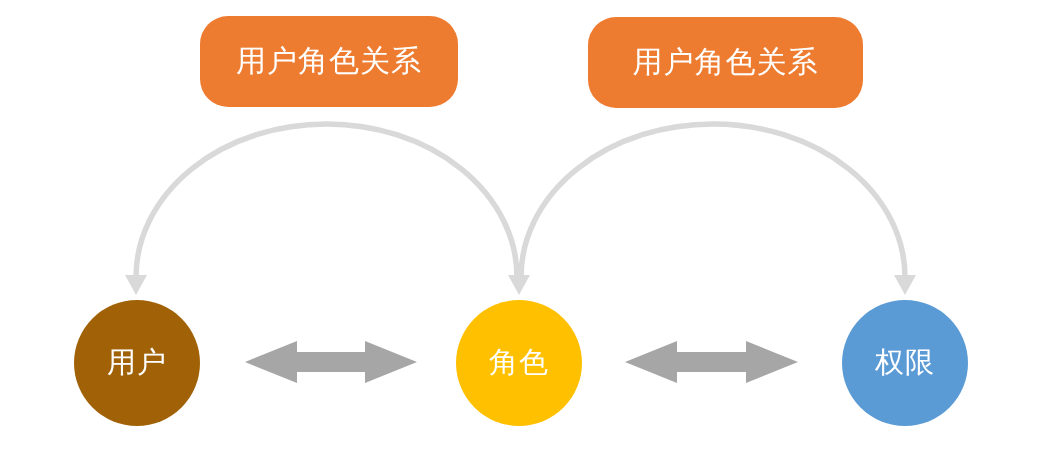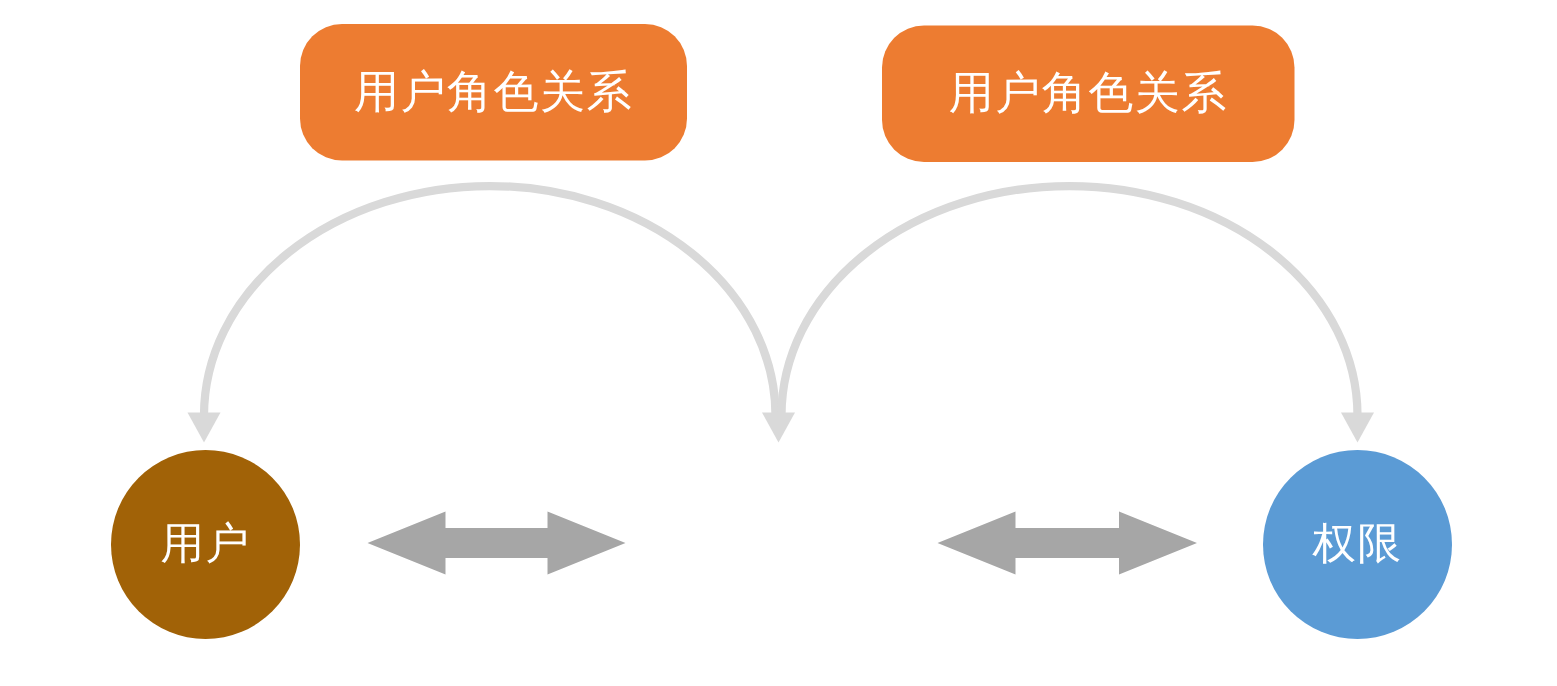--- a/index.html
+++ b/index.html
@@ -81,18 +81,21 @@
   </div>
 
   <div class="label-box box-2" style="background-color: rgb(237, 124, 49);">
     <span>用户角色关系</span>
   </div>
 
   <div class="node node-1" style="background-color: #a16207;">
     <span>用户</span>
   </div>
 
+  <div class="node node-2" style="background-color: rgb(255, 192, 0);">
+    <span>角色</span>
+  </div>
 
   <div class="node node-3" style="background-color: rgb(91, 155, 213);">
     <span>权限</span>
   </div>
 
 </div>
 
 </body></html>

